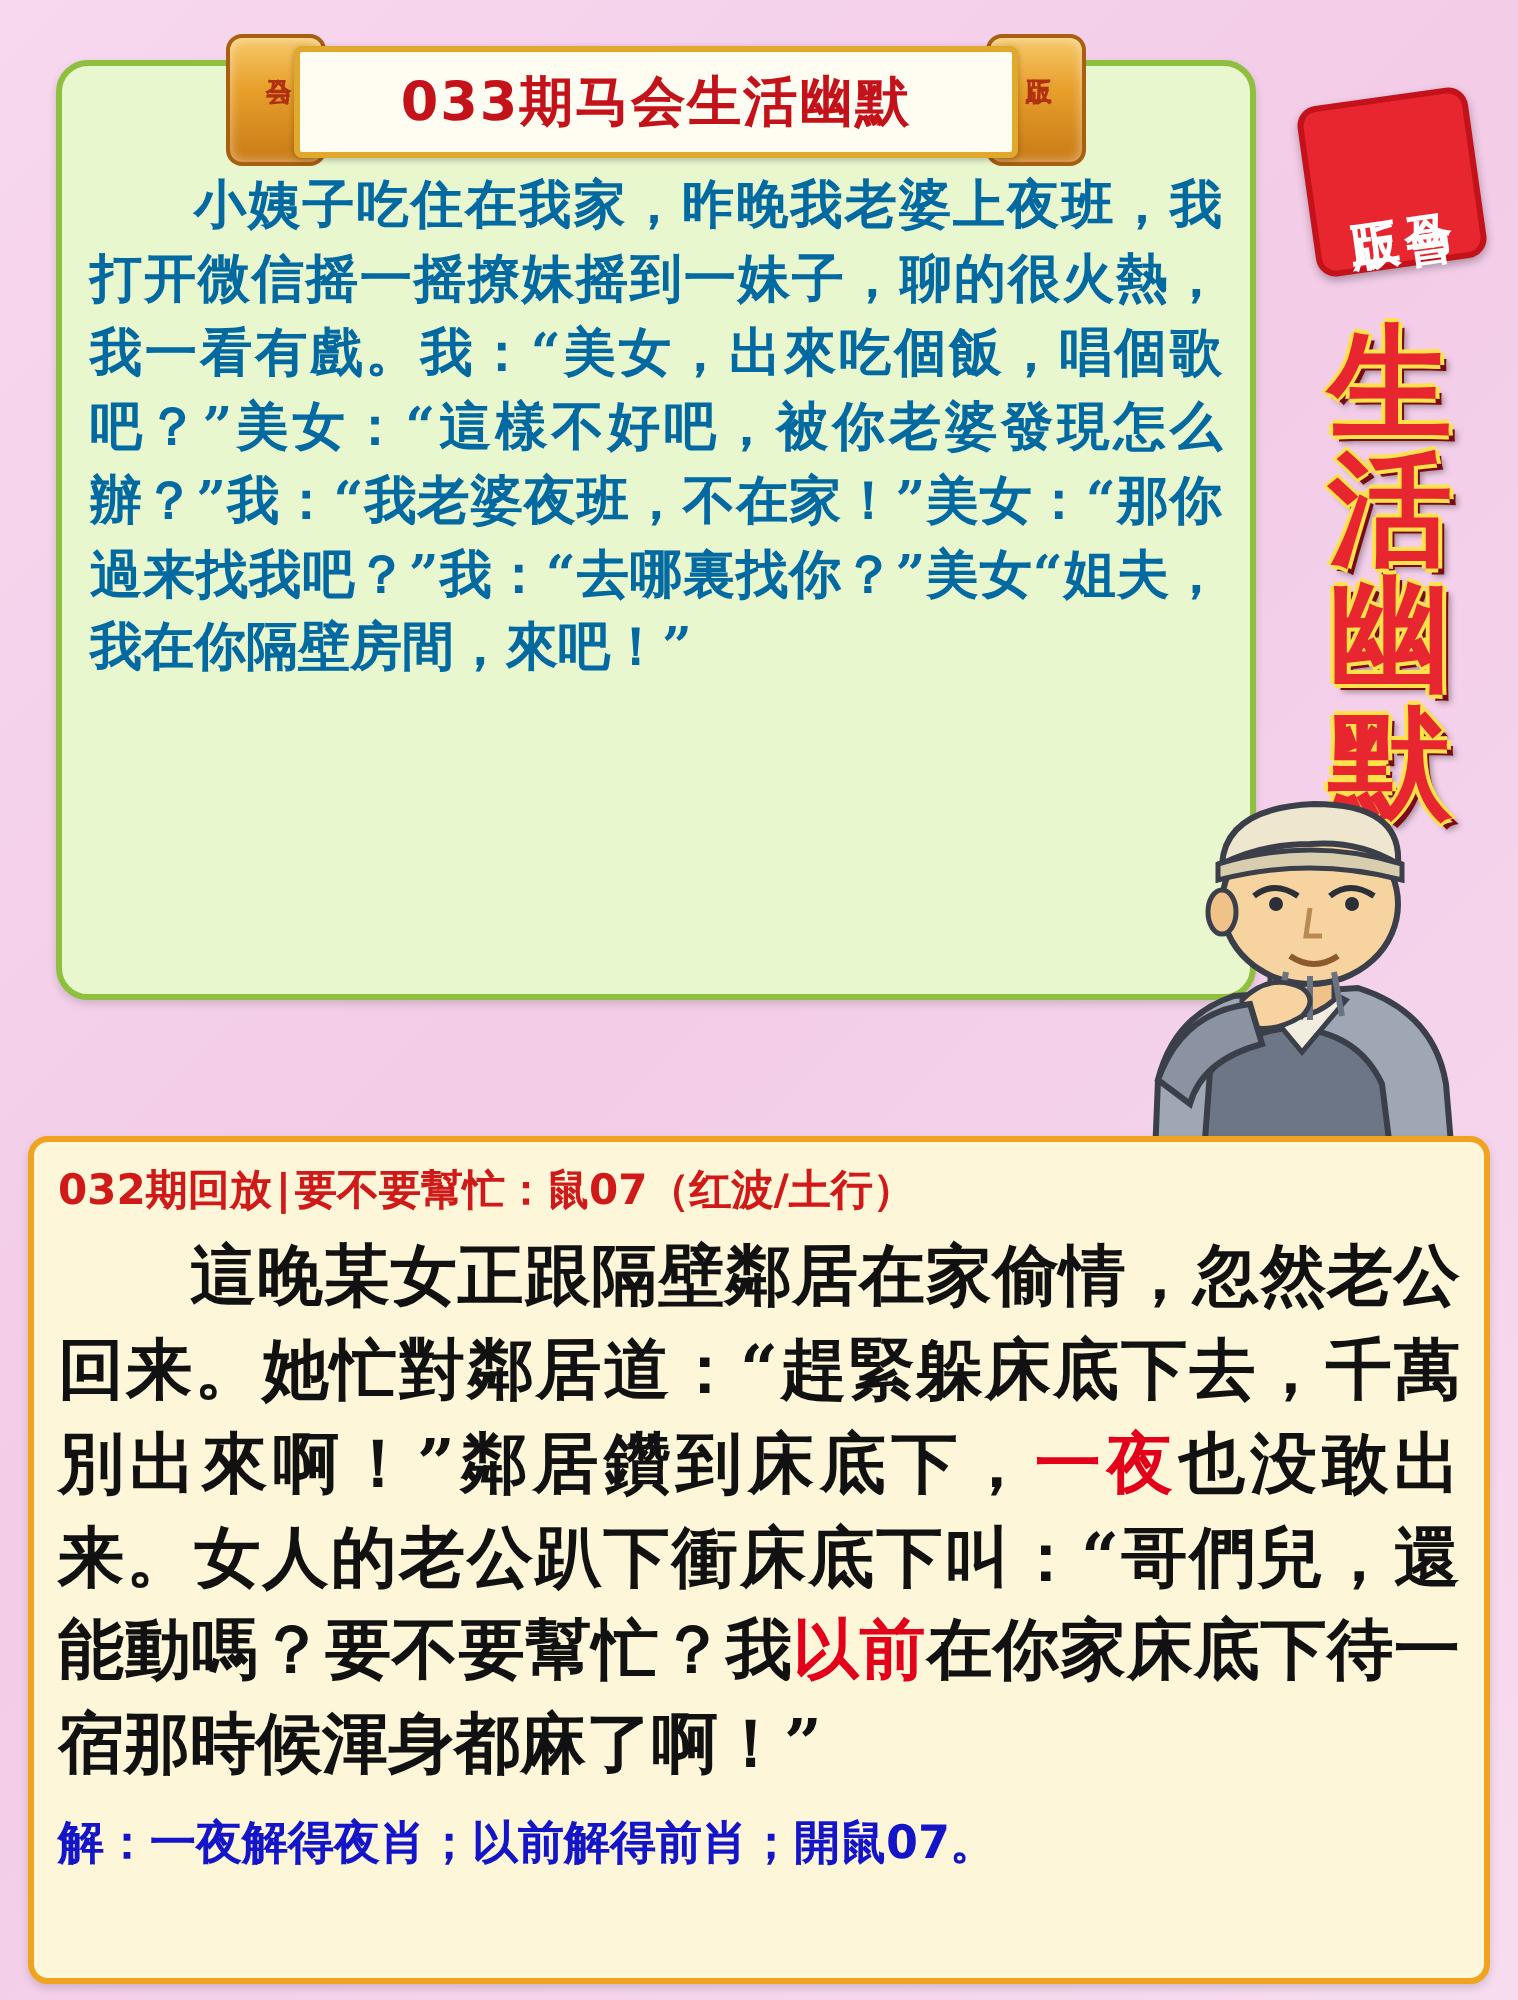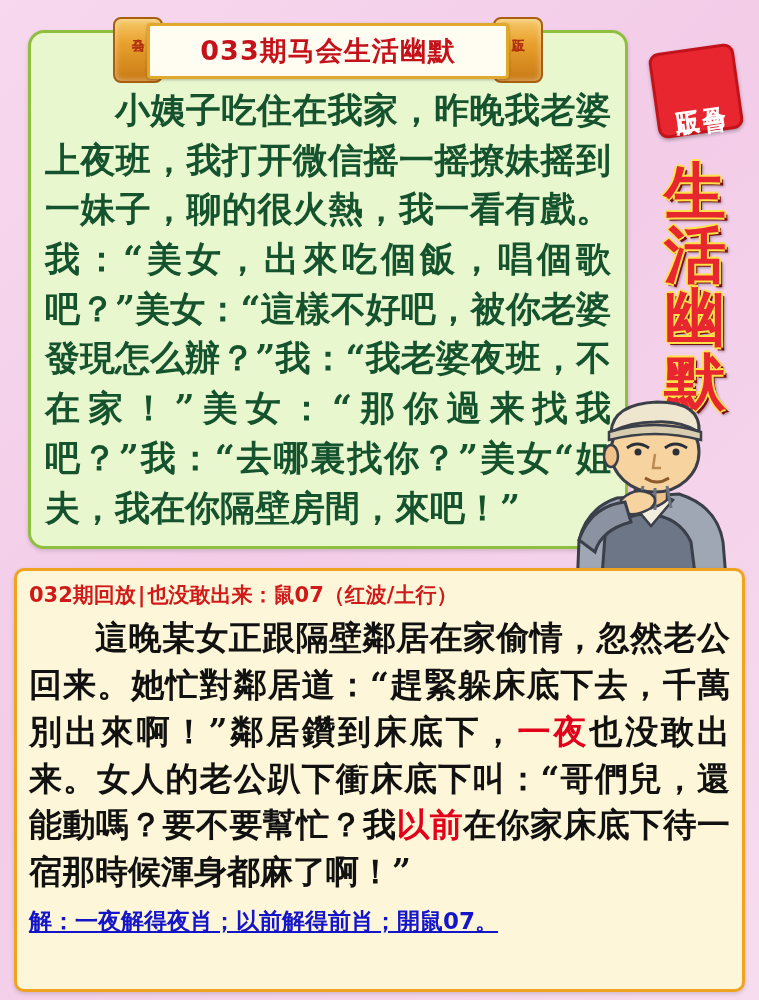--- a/index.html
+++ b/index.html
@@ -86,23 +86,23 @@
     font-family: "DejaVu Sans", sans-serif;
     font-size: 27px;
     font-weight: bold;
     color: #c4121b;
     letter-spacing: 1px;
     white-space: nowrap;
   }
 
   .joke-body {
     font-family: "DejaVu Serif", "Liberation Serif", serif;
-    font-size: 35px;
+    font-size: 26px;
     line-height: 1.42;
-    color: #14532d;
+    color: #0369a1;
     text-align: justify;
     text-indent: 2em;
     font-weight: bold;
     letter-spacing: 0px;
   }
 
   
   .side-title {
     position: absolute;
     top: 160px;
@@ -199,21 +199,20 @@
   }
   .story .hl { color: #e2001a; }
 
   .answer {
     margin-top: 10px;
     font-family: "DejaVu Sans", sans-serif;
     font-size: 23px;
     font-weight: bold;
     color: #1414c8;
     white-space: nowrap;
-    text-decoration: underline;
   }
 </style>
 </head>
 <body>
 
 <div class="page">
 
   <div class="top-panel">
 
     <div class="banner">
@@ -275,21 +274,21 @@
       <path d="M128 96 L132 118" stroke="#6b7280" stroke-width="3" fill="none"></path>
 
       <path d="M82 110 Q96 96 112 104 Q120 110 112 118 Q96 128 82 122 Z" fill="#f7d3a0" stroke="#3a3f4a" stroke-width="2.5"></path>
 
       <path d="M40 150 Q52 116 86 112 L92 132 Q62 140 56 162 Z" fill="#8b93a2" stroke="#3a3f4a" stroke-width="3"></path>
     </svg>
   </div>
 
   <div class="bottom-panel">
     <div class="recap-line">
-      <span>032期回放</span><span class="sep">|</span><span>也没敢出来：</span><span>鼠07（红波/土行）</span>
+      <span>032期回放</span><span class="sep">|</span><span>要不要幫忙：</span><span>鼠07（红波/土行）</span>
     </div>
 
     <div class="story">
       <span>這晚某女正跟隔壁鄰居在家偷情，忽然老公回来。她忙對鄰居道：“趕緊躲床底下去，千萬別出來啊！”鄰居鑽到床底下，</span><span class="hl">一夜</span><span>也没敢出来。女人的老公趴下衝床底下叫：“哥們兒，還能動嗎？要不要幫忙？我</span><span class="hl">以前</span><span>在你家床底下待一宿那時候渾身都麻了啊！”</span>
     </div>
 
     <div class="answer">解：一夜解得夜肖；以前解得前肖；開鼠07。</div>
   </div>
 
 </div>

